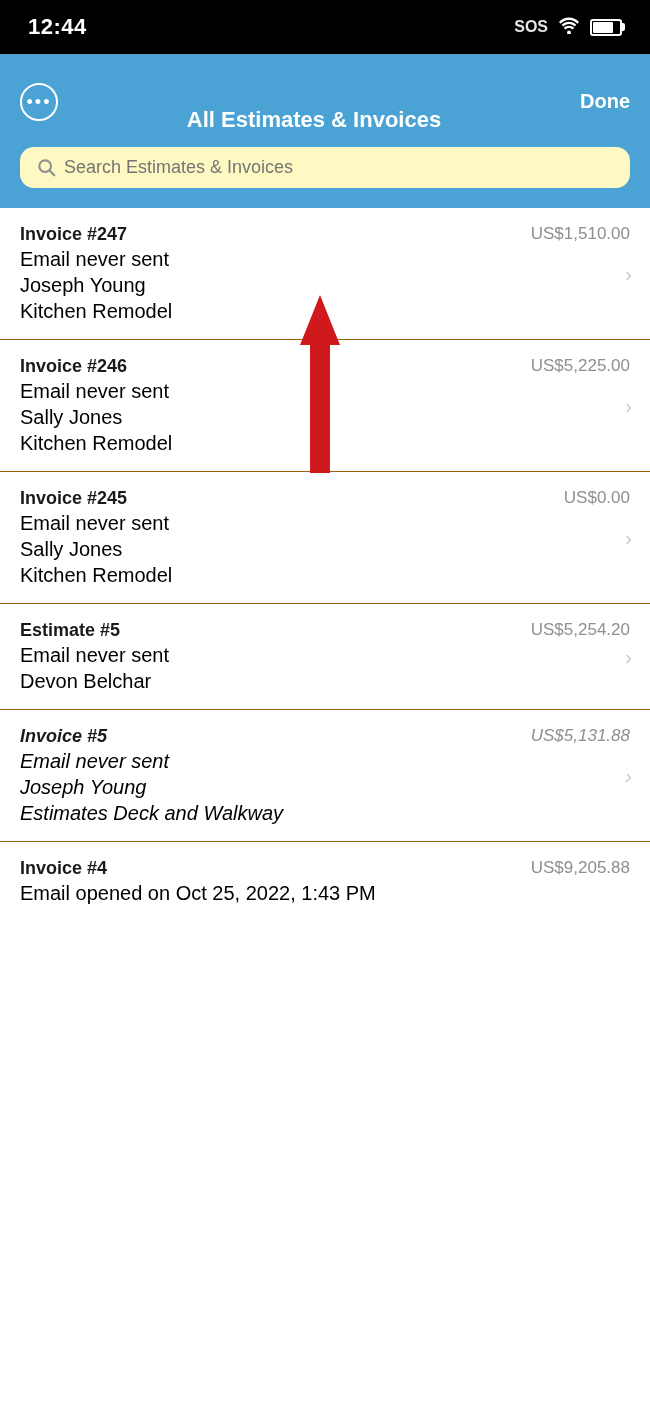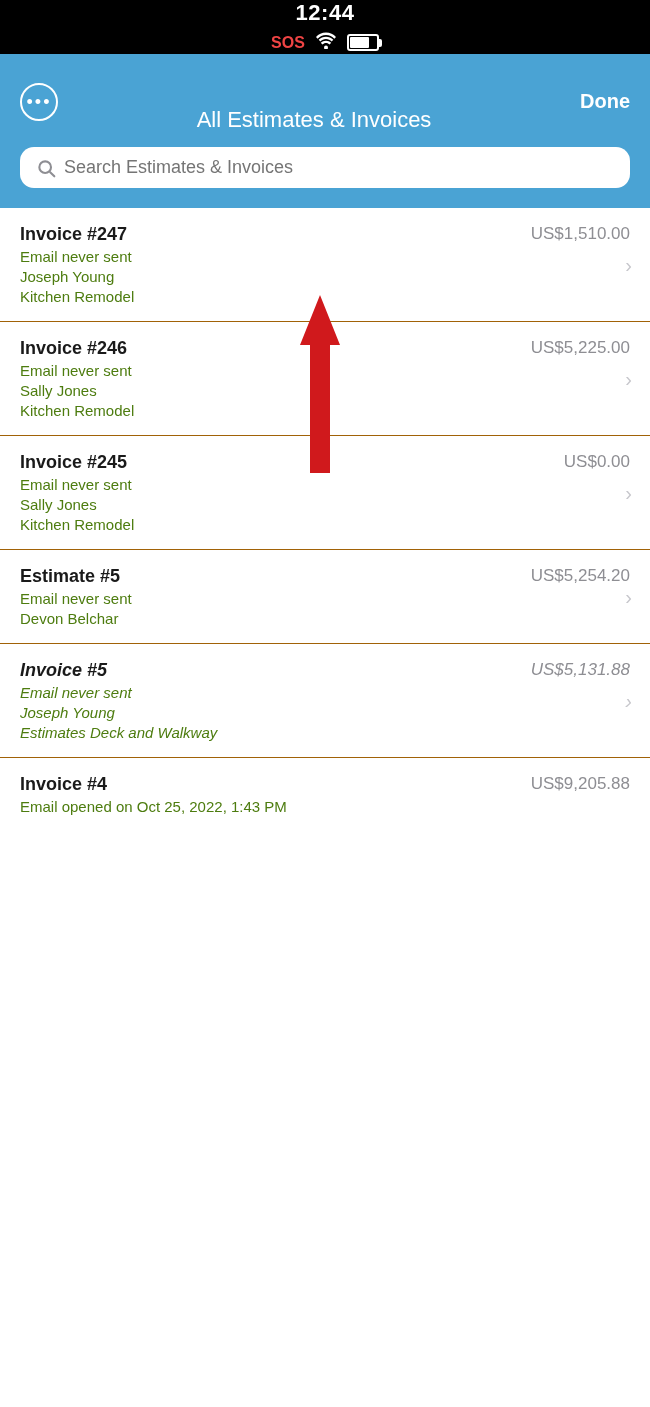--- a/index.html
+++ b/index.html
@@ -13,35 +13,34 @@
     }
 
     
     .status-bar {
       background: #000;
       height: 54px;
       display: flex;
       align-items: center;
       justify-content: space-between;
       padding: 0 28px;
-      flex-direction: column;
     }
     .status-time {
       color: #fff;
       font-size: 22px;
       font-weight: 600;
       letter-spacing: 0.5px;
     }
     .status-icons {
       display: flex;
       align-items: center;
       gap: 10px;
     }
     .sos-text {
-      color: #ef4444;
+      color: #e5e5e5;
       font-size: 16px;
       font-weight: 600;
     }
     .wifi-icon {
       color: #fff;
       font-size: 18px;
     }
     .battery-icon {
       width: 32px;
       height: 17px;
@@ -78,21 +77,21 @@
     }
     .header-top {
       display: flex;
       align-items: center;
       justify-content: space-between;
       margin-bottom: 14px;
     }
     .header-title {
       color: #fff;
       font-size: 22px;
-      font-weight: 400;
+      font-weight: 700;
       flex: 1;
       text-align: center;
       margin-top: 37px;
     }
     .header-more-btn {
       width: 38px;
       height: 38px;
       border-radius: 50%;
       border: 2px solid #fff;
       display: flex;
@@ -112,24 +111,24 @@
       font-size: 20px;
       font-weight: 700;
       cursor: pointer;
       flex-shrink: 0;
       min-width: 60px;
       text-align: right;
     }
 
     
     .search-bar {
-      background: #ffffff;
+      background: #fef9c3;
       border-radius: 14px;
       display: flex;
-      align-items: flex-end;
+      align-items: flex-start;
       padding: 10px 16px;
       gap: 8px;
     }
     .search-icon-shape {
       width: 20px;
       height: 20px;
       flex-shrink: 0;
       color: #8e8e93;
     }
     .search-input {
@@ -163,22 +162,22 @@
       color: #1a1a1a;
     }
     .item-amount {
       font-size: 17px;
       color: #8e8e93;
       font-weight: 400;
       margin-left: 10px;
       flex-shrink: 0;
     }
     .item-detail {
-      font-size: 15px;
-      color: #4d7c0f;
+      font-size: 20px;
+      color: #000000;
       margin-top: 3px;
     }
     .chevron {
       position: absolute;
       right: 18px;
       top: 50%;
       transform: translateY(-50%);
       color: #c7c7cc;
       font-size: 20px;
     }

